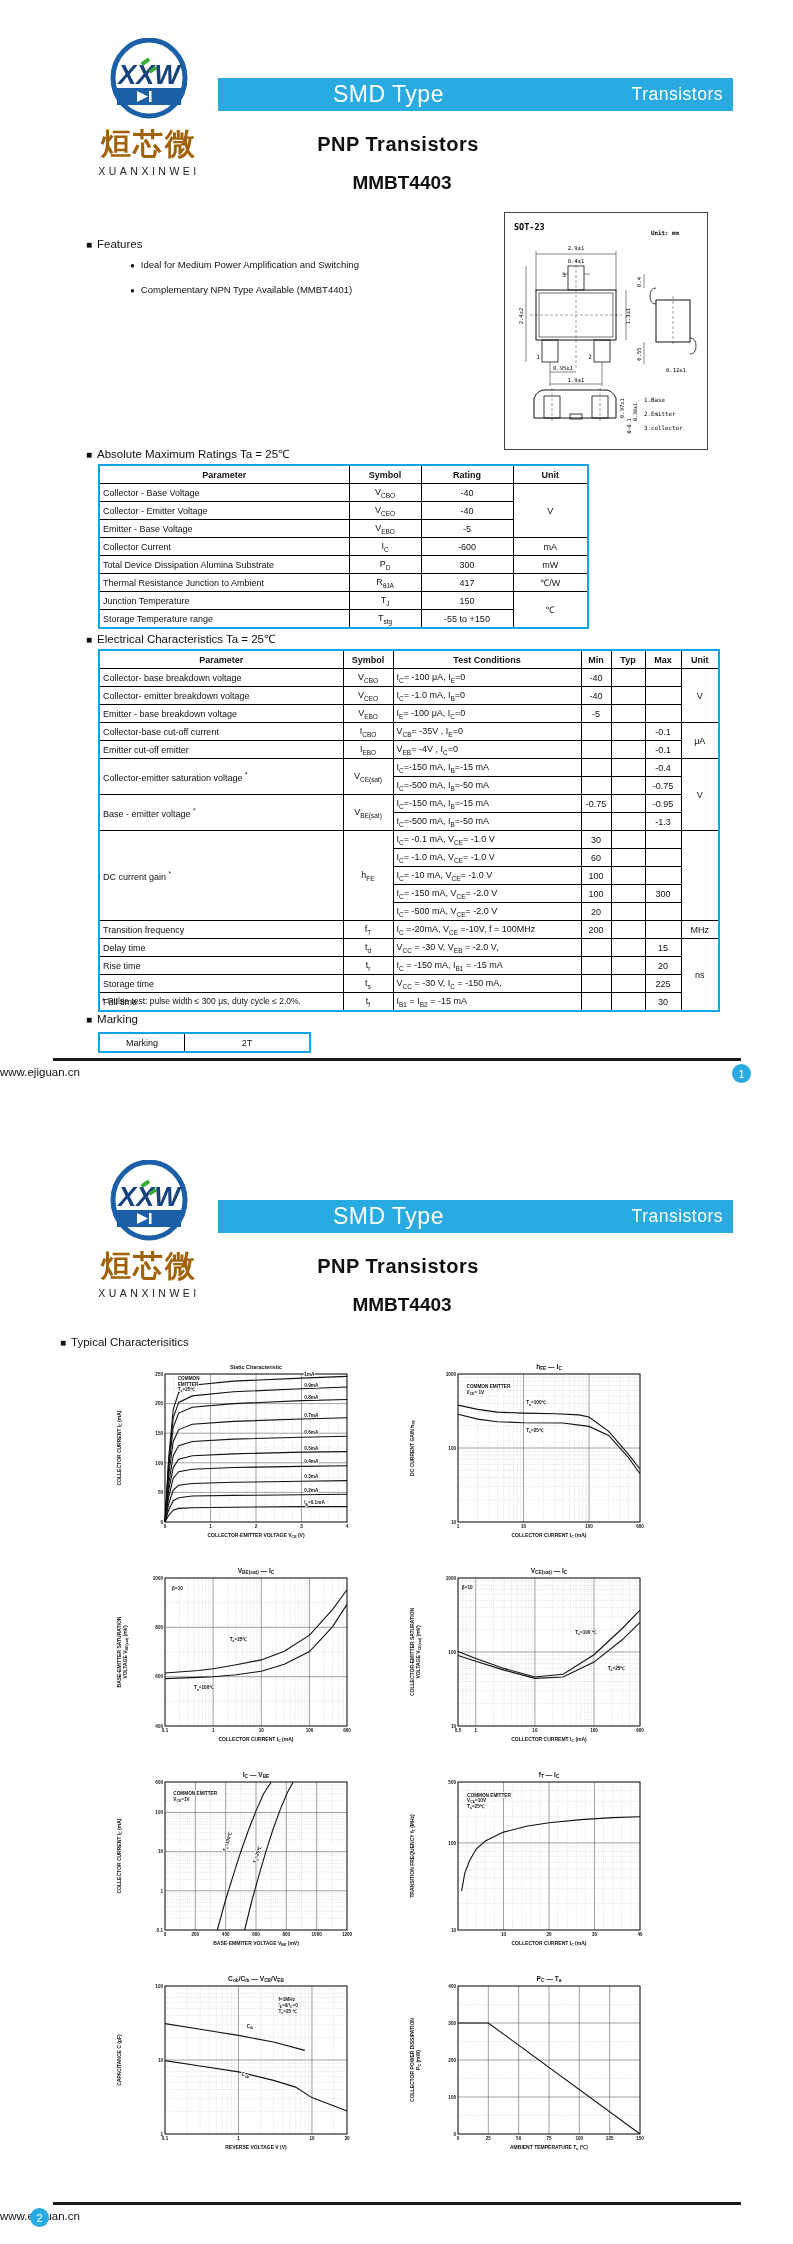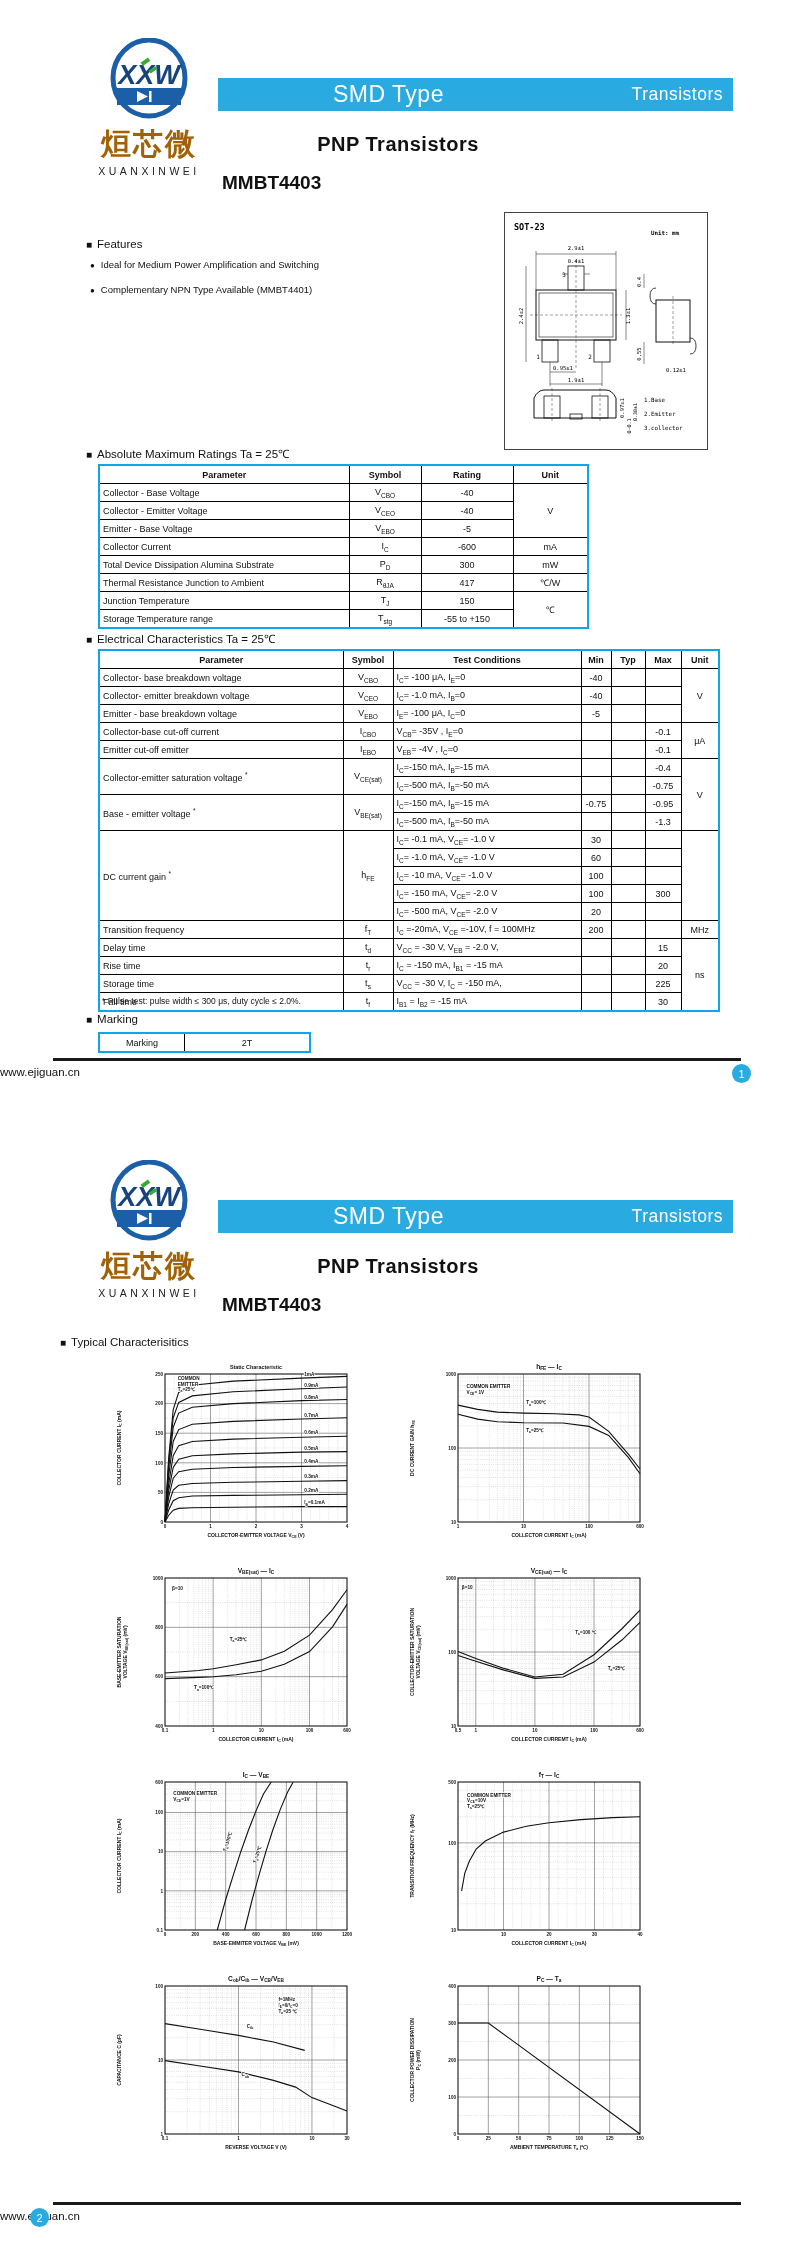--- a/index.html
+++ b/index.html
@@ -4,27 +4,27 @@
 <style>
   html,body{margin:0;padding:0;background:#fff;}
   body{width:793px;font-family:"Liberation Sans",sans-serif;color:#111;}
   .page{position:relative;width:793px;height:1122px;background:#fff;overflow:hidden;}
   .abs{position:absolute;}
   
   .bluebar{background:#29aae1;color:#fff;height:33px;display:flex;align-items:center;}
   .bluebar .l{position:absolute;left:115px;font-size:23px;letter-spacing:.5px;}
   .bluebar .r{position:absolute;right:10px;font-size:17.5px;letter-spacing:.5px;}
   .doc-title{font-size:20px;font-weight:bold;letter-spacing:.5px;text-align:center;width:360px;}
-  .part-no{font-size:19px;font-weight:bold;width:360px;}
+  .part-no{font-size:19px;font-weight:bold;text-align:center;width:360px;}
   .brand-cn{font-size:30px;font-weight:bold;letter-spacing:2px;color:#a16207;font-family:"Liberation Sans",sans-serif;}
   .brand-en{font-size:10.5px;letter-spacing:3.5px;color:#222;}
   
   .sechead{font-size:11.5px;color:#111;}
   .sechead .sq{font-size:10px;margin-right:5px;}
-  .feat{font-size:9.5px;}
+  .feat{font-size:9.5px;margin-left:40px;}
   .feat .dot{font-size:8px;margin-right:6px;}
   
   table.data{border-collapse:collapse;table-layout:fixed;}
   table.data th,table.data td{border:1px solid #000;font-size:9px;text-align:center;padding:1px 3px;height:15px;overflow:hidden;white-space:nowrap;}
   table.data th{font-weight:bold;}
   table.data td.pl{text-align:left;}
   table.data tr.g td{border-top:1.5px solid #000;}
   table.data{border:2px solid #0ea5e9;}
   table.data sub{font-size:6.5px;}
   table.data sup{font-size:6.5px;}

